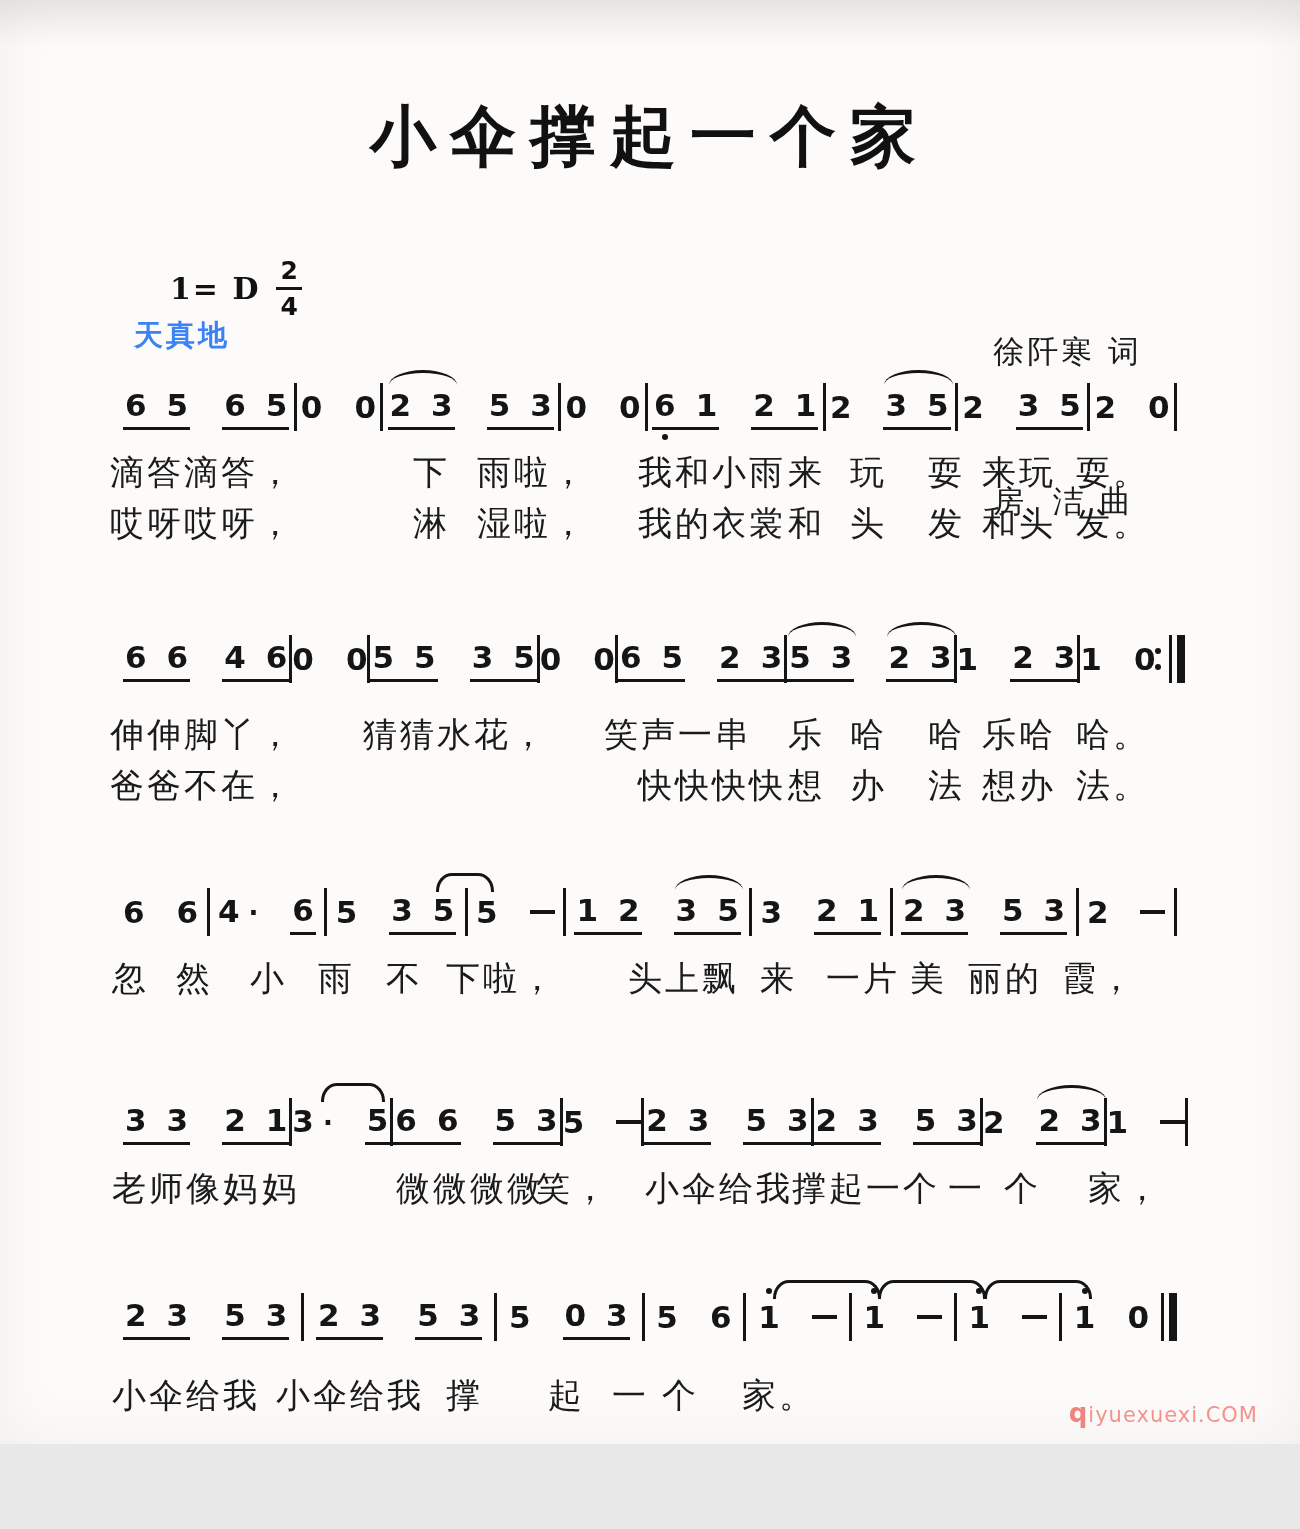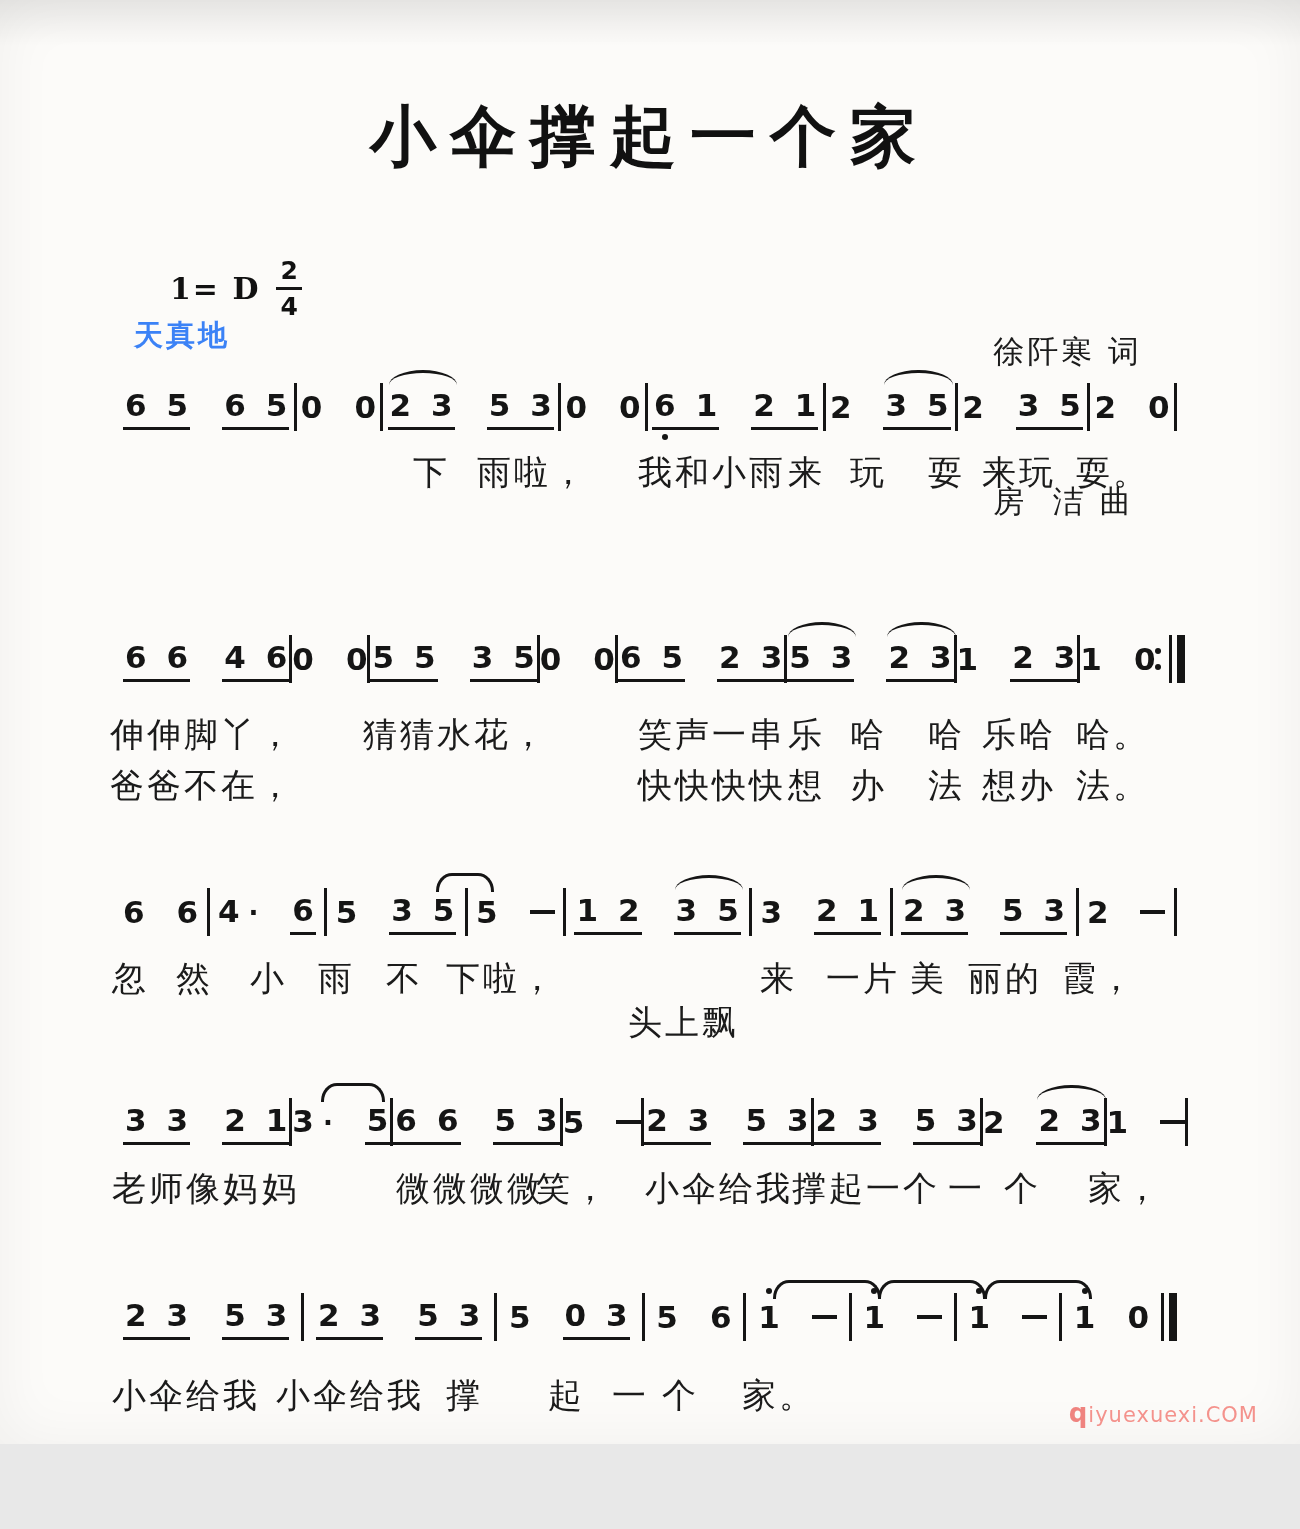--- a/index.html
+++ b/index.html
@@ -317,33 +317,45 @@
       </div>
       <div class="finalbar">
         <div class="bthin"></div>
         <div class="bthick"></div>
       </div>
       <div class="tie" style="left: 650.245px; width: 101.998px; top: -11px;"></div>
       <div class="tie" style="left: 755.48px; width: 101.998px; top: -11px;"></div>
       <div class="tie" style="left: 860.714px; width: 101.998px; top: -11px;"></div>
     </div>
     <div class="lyr" style="top: 450px;">
+      <span class="seg" style="left: 110px;">滴答滴答，</span>
       <span class="seg" style="left: 413px;">下</span>
       <span class="seg" style="left: 477px;">雨啦，</span>
       <span class="seg" style="left: 638px;">我和小雨</span>
       <span class="seg" style="left: 788px;">来</span>
       <span class="seg" style="left: 850px;">玩</span>
       <span class="seg" style="left: 928px;">耍</span>
       <span class="seg" style="left: 982px;">来玩</span>
       <span class="seg" style="left: 1076px;">耍。</span>
     </div>
+    <div class="lyr" style="top: 501px;">
+      <span class="seg" style="left: 110px;">哎呀哎呀，</span>
+      <span class="seg" style="left: 413px;">淋</span>
+      <span class="seg" style="left: 477px;">湿啦，</span>
+      <span class="seg" style="left: 638px;">我的衣裳</span>
+      <span class="seg" style="left: 788px;">和</span>
+      <span class="seg" style="left: 850px;">头</span>
+      <span class="seg" style="left: 928px;">发</span>
+      <span class="seg" style="left: 982px;">和头</span>
+      <span class="seg" style="left: 1076px;">发。</span>
+    </div>
     <div class="lyr" style="top: 712px;">
       <span class="seg" style="left: 110px; text-align: center;">伸伸脚丫，</span>
       <span class="seg" style="left: 363px;">猜猜水花，</span>
-      <span class="seg" style="left: 638px; text-align: right;">笑声一串</span>
+      <span class="seg" style="left: 604px; text-align: right;">笑声一串</span>
       <span class="seg" style="left: 788px;">乐</span>
       <span class="seg" style="left: 850px;">哈</span>
       <span class="seg" style="left: 928px;">哈</span>
       <span class="seg" style="left: 982px;">乐哈</span>
       <span class="seg" style="left: 1076px;">哈。</span>
     </div>
     <div class="lyr" style="top: 763px;">
       <span class="seg" style="left: 110px;">爸爸不在，</span>
       <span class="seg" style="left: 638px;">快快快快</span>
       <span class="seg" style="left: 788px;">想</span>
@@ -352,21 +364,21 @@
       <span class="seg" style="left: 982px;">想办</span>
       <span class="seg" style="left: 1076px;">法。</span>
     </div>
     <div class="lyr" style="top: 956px;">
       <span class="seg" style="left: 112px;">忽</span>
       <span class="seg" style="left: 176px;">然</span>
       <span class="seg" style="left: 250px;">小</span>
       <span class="seg" style="left: 318px;">雨</span>
       <span class="seg" style="left: 386px;">不</span>
       <span class="seg" style="left: 446px;">下啦，</span>
-      <span class="seg" style="left: 628px; margin-top: 44px;">头上飘</span>
+      <span class="seg" style="left: 628px;">头上飘</span>
       <span class="seg" style="left: 760px;">来</span>
       <span class="seg" style="left: 826px;">一片</span>
       <span class="seg" style="left: 910px;">美</span>
       <span class="seg" style="left: 968px;">丽的</span>
       <span class="seg" style="left: 1062px;">霞，</span>
     </div>
     <div class="lyr" style="top: 1166px;">
       <span class="seg" style="left: 112px;">老师像妈</span>
       <span class="seg" style="left: 262px;">妈</span>
       <span class="seg" style="left: 396px; font-family: Liberation Serif, serif;">微微微微</span>

